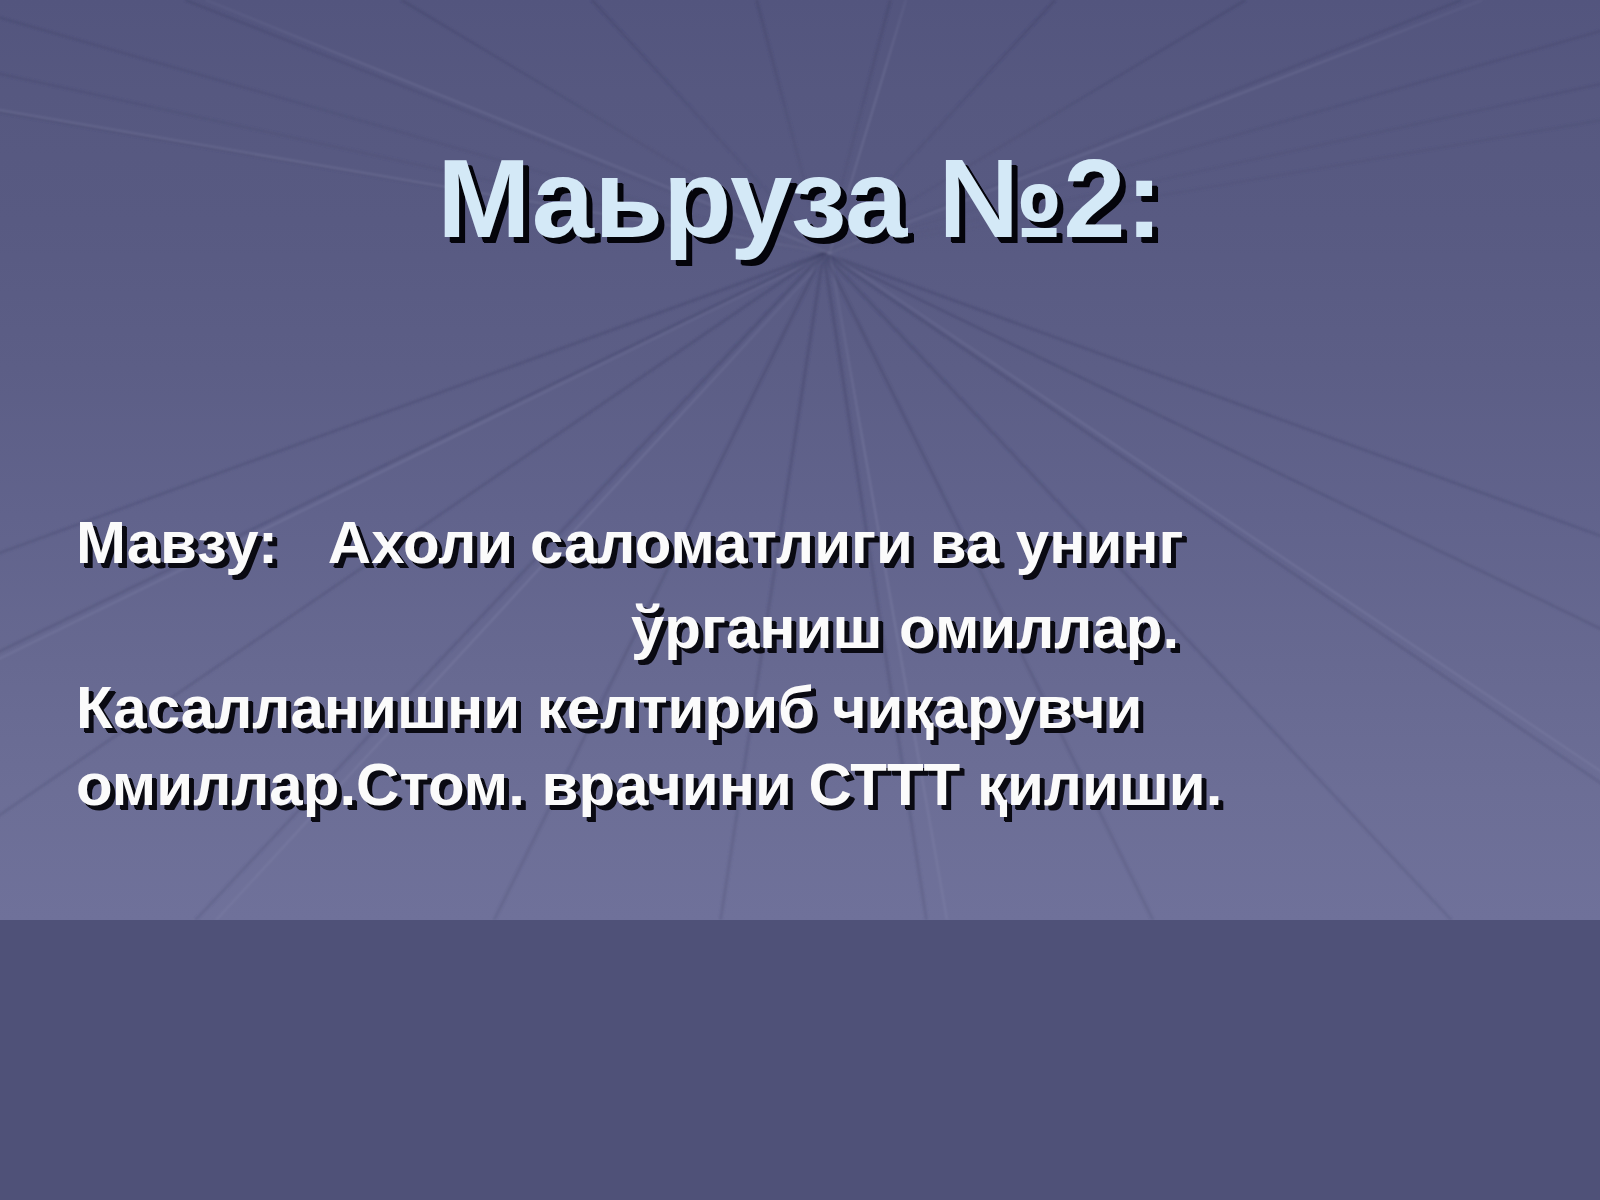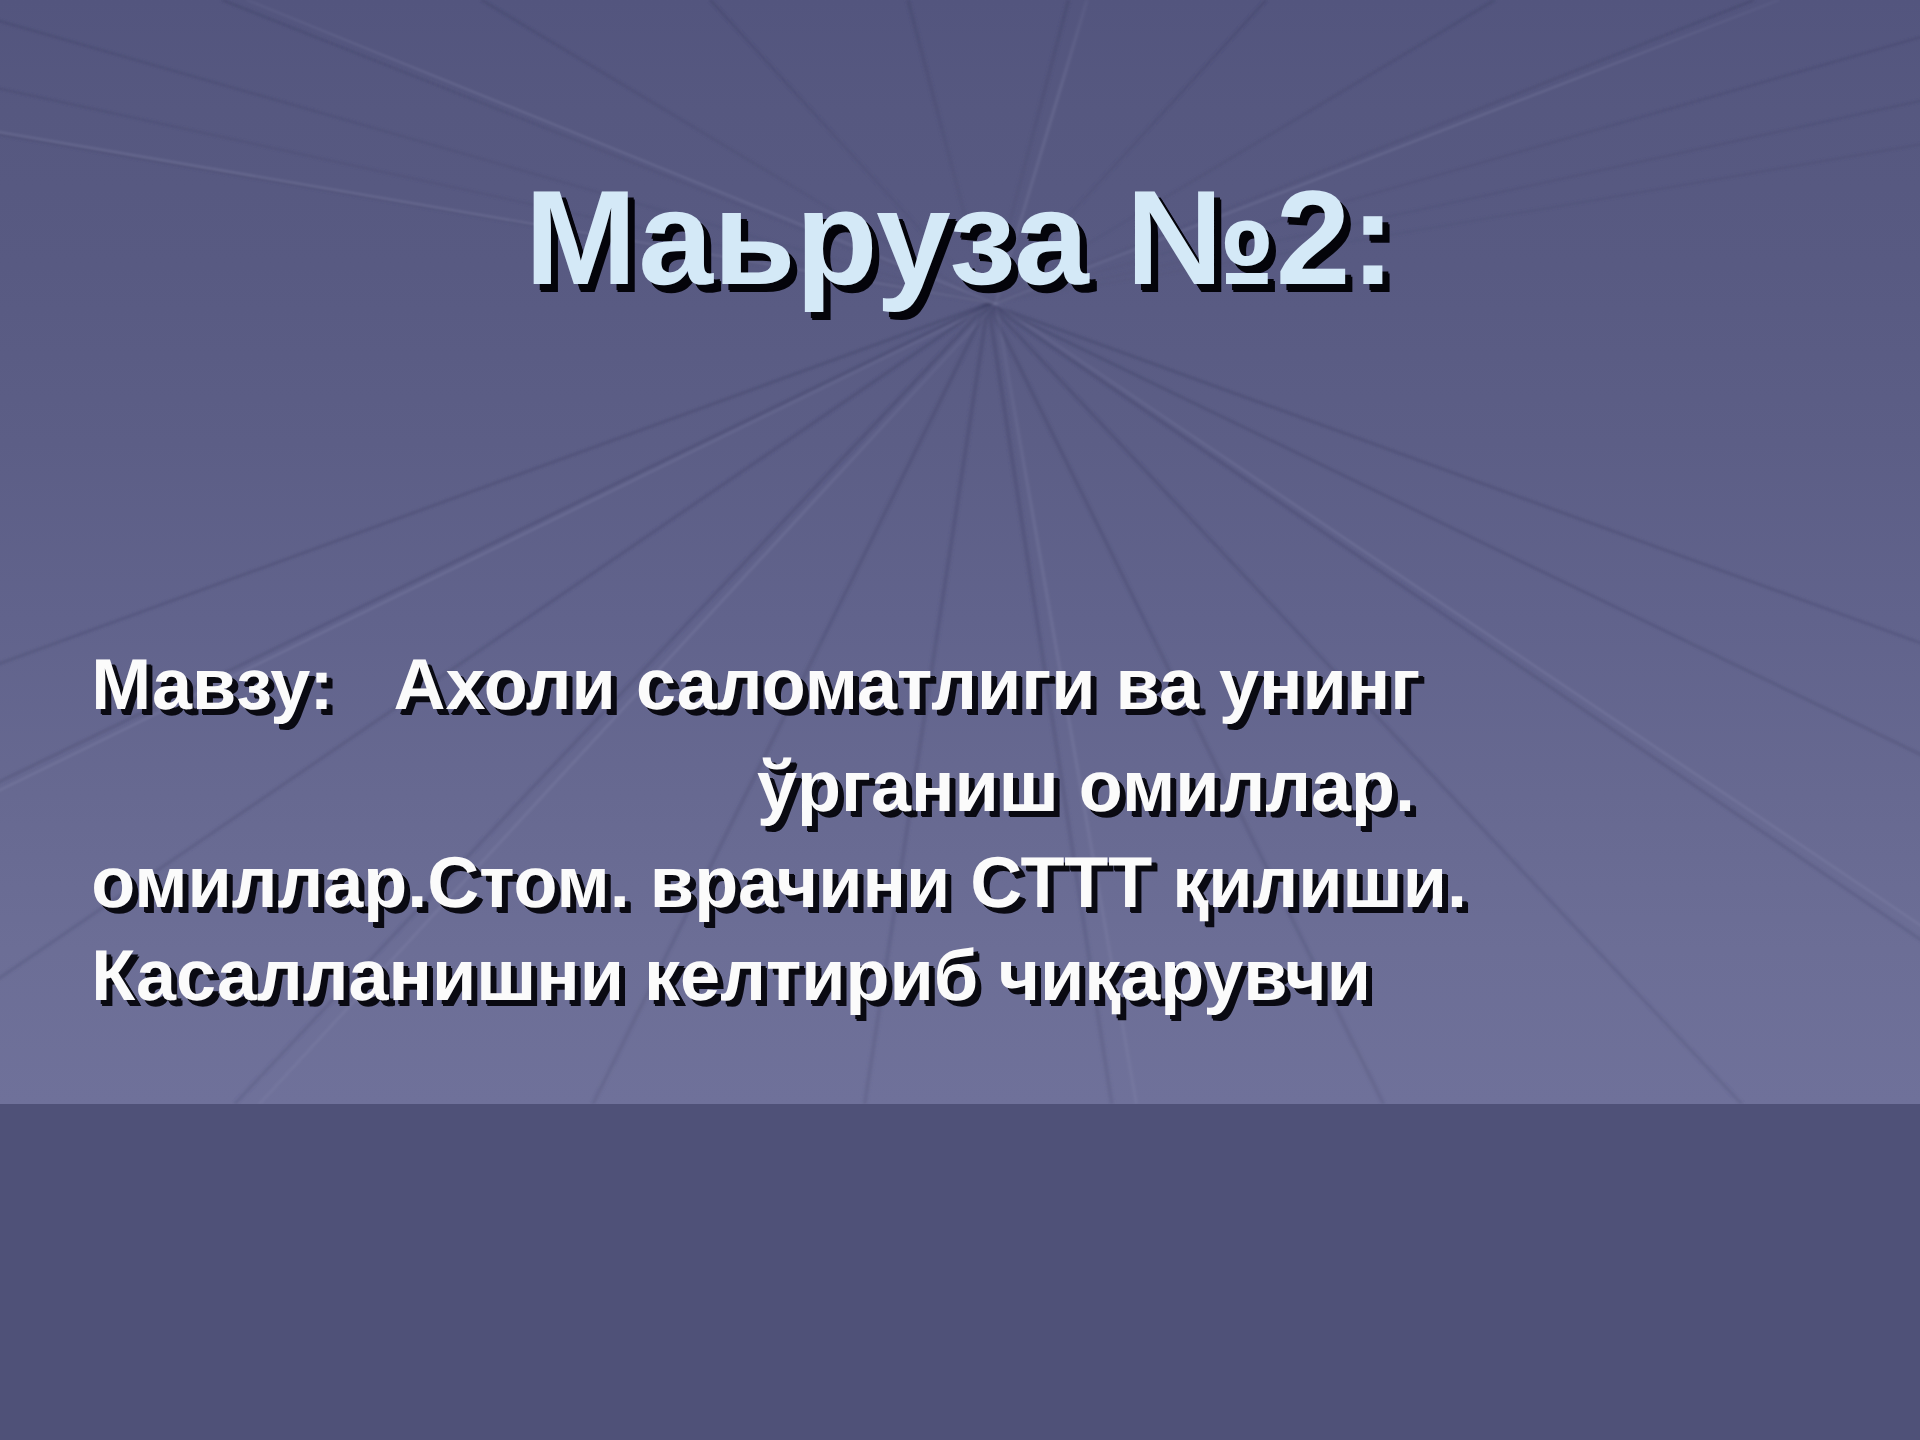--- a/index.html
+++ b/index.html
@@ -65,21 +65,21 @@
     letter-spacing: 0px;
     text-shadow:
        5px 5px 0 #04040a,
        6px 6px 0 #04040a;
     white-space: pre;
   }
 
   #body-block {
     position: absolute;
     left: 60px;
-    top: 528px;
+    top: 500px;
     width: 1480px;
   }
 
   .body-line {
     font-size: 60px;
     font-weight: bold;
     line-height: 1.42;
     color: #fbfbfb;
     white-space: pre;
     text-shadow:
@@ -215,18 +215,18 @@
 
   <div id="content">
 
     <div id="title-block">
       <div id="slide-title">Маьруза №2:</div>
     </div>
 
     <div id="body-block">
       <div class="body-line line-left">Мавзу:   Ахоли саломатлиги ва унинг</div>
       <div class="body-line line-indent-center">ўрганиш омиллар.</div>
+      <div class="body-line line-left line-tight">Касалланишни келтириб чиқарувчи</div>
       <div class="body-line line-left line-tight">омиллар.Стом. врачини СТТТ қилиши.</div>
-      <div class="body-line line-left line-tight">Касалланишни келтириб чиқарувчи</div>
     </div>
 
   </div>
 </div>
 
 </body></html>

